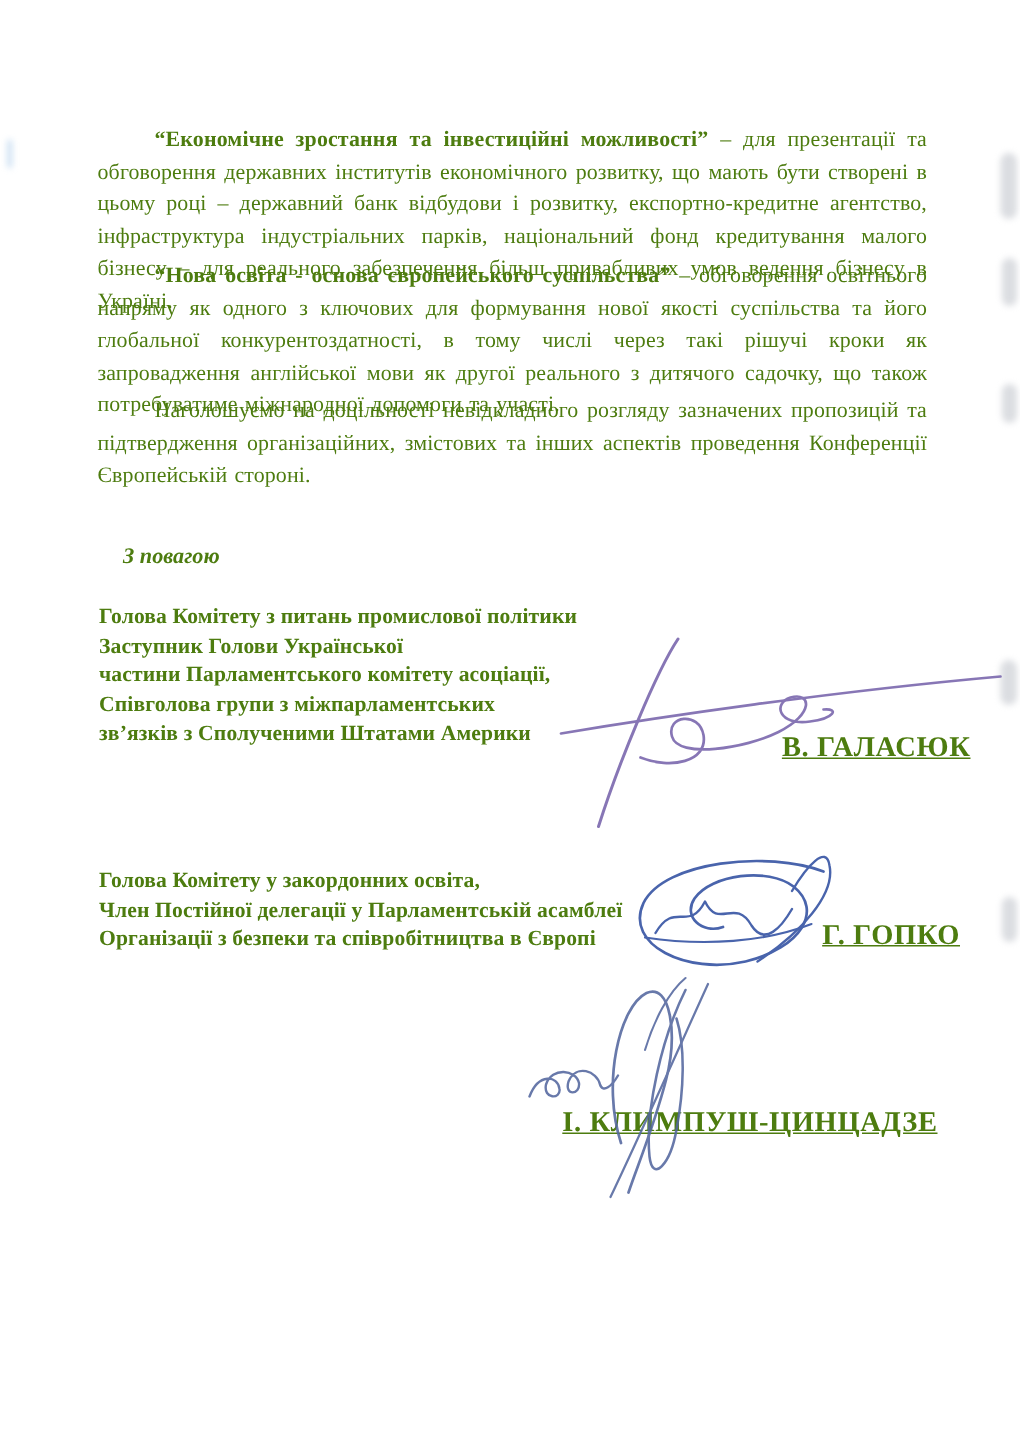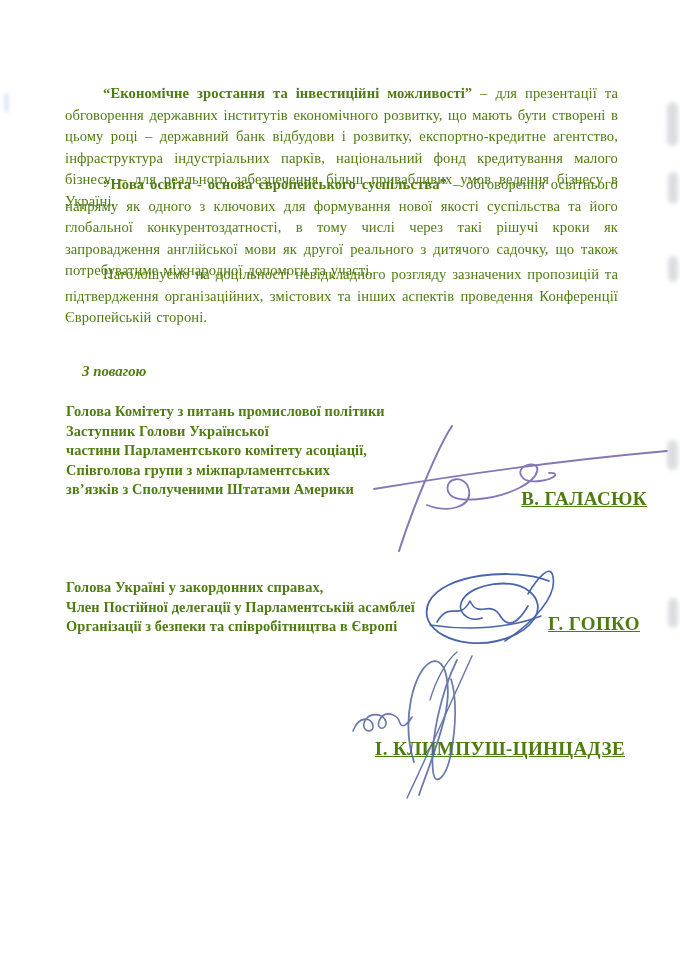--- a/index.html
+++ b/index.html
@@ -104,21 +104,21 @@
   <div class="sig-block" style="top:402px; width:360px;">
     <div>Голова Комітету з питань промислової політики</div>
     <div>Заступник Голови Української</div>
     <div>частини Парламентського комітету асоціації,</div>
     <div>Співголова групи з міжпарламентських</div>
     <div>зв’язків з Сполученими Штатами Америки</div>
   </div>
   <div class="sig-name" style="top:488px; right:33px;">В. ГАЛАСЮК</div>
 
   <div class="sig-block" style="top:578px; width:430px;">
-    <div>Голова Україні у закордонних справах,</div>
+    <div>Голова Комітету у закордонних освіта,</div>
     <div>Член Постійної делегації у Парламентській асамблеї</div>
     <div>Організації з безпеки та співробітництва в Європі</div>
   </div>
   <div class="sig-name" style="top:613px; right:40px;">Г. ГОПКО</div>
 
   <div class="sig-name" style="top:738px; right:55px;">І. КЛИМПУШ-ЦИНЦАДЗЕ</div>
 
   <svg class="ink-overlay" viewBox="0 0 680 960" xmlns="http://www.w3.org/2000/svg">
     <g opacity="0.9">
       <path stroke-width="2" d="M 399,551 C 413,507 438,447 452,426" stroke="#7b68ae"></path>

